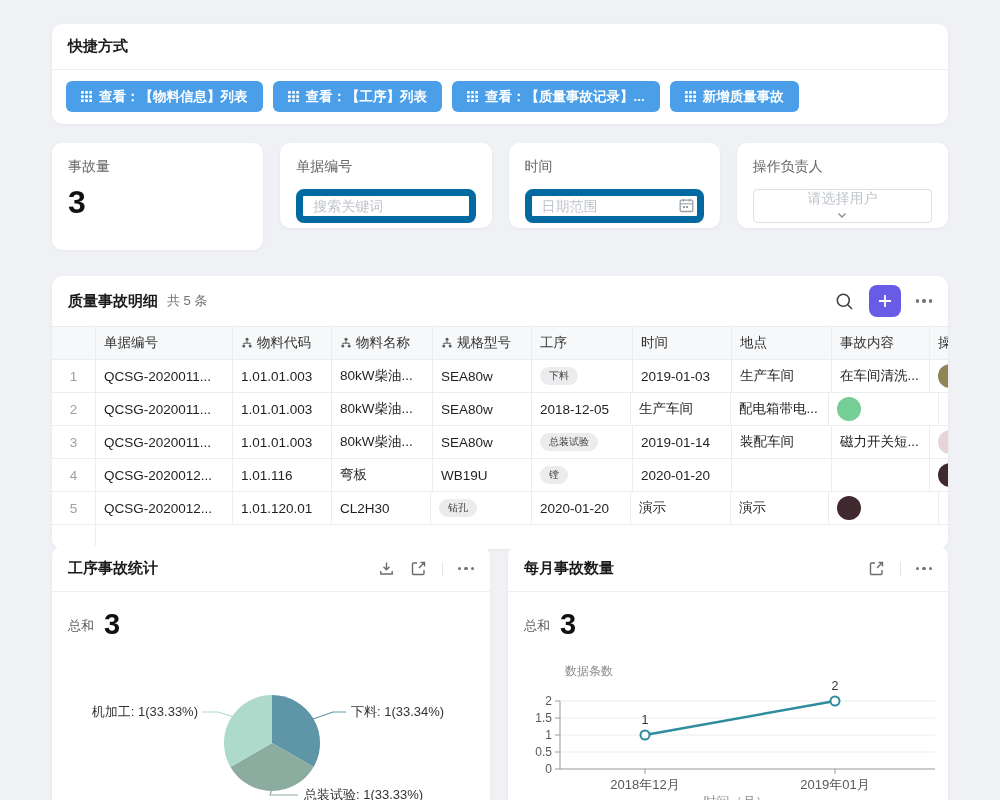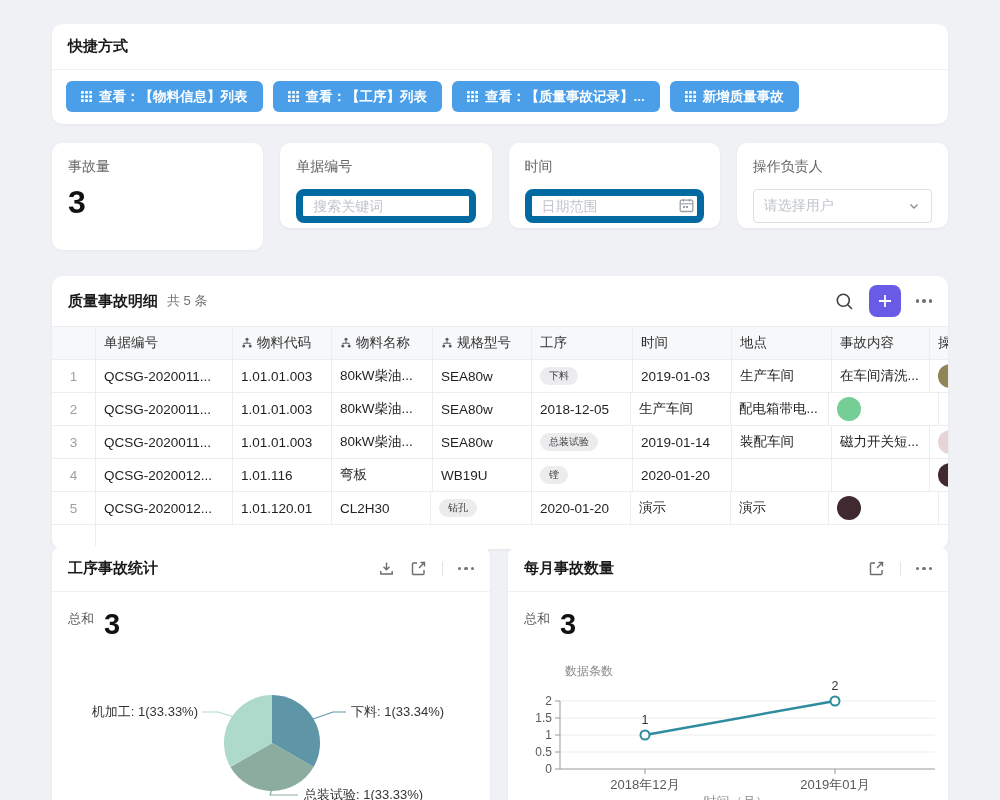--- a/index.html
+++ b/index.html
@@ -22,21 +22,21 @@
   .fcard { background:#fff; border-radius:10px; box-shadow:0 1px 3px rgba(30,40,60,.05); padding:15px 16px; }
   .fcard.tall { height:107px; }
   .fcard.short { height:85px; }
   .f-label { font-size:14px; color:#666; }
   .big-num { font-size:32px; font-weight:bold; color:#111; margin-top:10px; line-height:1; }
   .f-input-wrap { position:relative; margin-top:13px; }
   .f-input { width:100%; height:34px; border:7px solid #0369a1; border-radius:8px; padding:0 10px; font-size:14px; color:#b91c1c;
              font-family:inherit; outline:none; background:#fff; }
   .f-input::placeholder { color:#c0c4cc; }
   .f-select { margin-top:13px; height:34px; border:1px solid #dcdfe3; border-radius:4px; padding:0 10px; font-size:14px;
-              color:#c0c4cc; display:flex; align-items:center; justify-content:space-between; cursor:pointer; }
+              color:#c0c4cc; display:flex; align-items:center; justify-content:space-between; cursor:pointer;flex-direction:column; }
   .inp-icon { position:absolute; right:9px; top:8px; width:17px; height:17px; }
 
   
   .tablecard { left:52px; top:276px; width:896px; height:273px; overflow:hidden; }
   .tablecard .hd { height:50px; display:flex; align-items:center; padding:0 16px; }
   .count-text { font-size:13px; color:#737373; margin-left:9px; }
   .hd-right { margin-left:auto; display:flex; align-items:center; gap:15px; }
   .icon-btn { background:none; border:none; cursor:pointer; display:flex; align-items:center; padding:0; }
   .add-btn { width:32px; height:32px; background:#685CE6; border:none; border-radius:8px; color:#fff; cursor:pointer;
              display:flex; align-items:center; justify-content:center; }
@@ -56,21 +56,21 @@
   .avatar { width:24px; height:24px; border-radius:50%; flex:0 0 auto; }
   .empty-row { display:flex; height:21px; background:#fff; }
   .empty-row .sp { width:44px; height:100%; border-right:1px solid #ebedf0; }
   .rel-icon { width:12px; height:12px; flex:0 0 auto; }
 
   
   .chartcard { top:546px; height:270px; }
   .chartcard .hd { height:46px; display:flex; align-items:center; padding:0 16px; border-bottom:1px solid #f0f0f2; }
   .pcard { left:52px; width:438px; }
   .lcard { left:508px; width:440px; }
-  .sum-row { display:flex; align-items:flex-start; gap:10px; padding:18px 16px 0; }
+  .sum-row { display:flex; align-items:flex-end; gap:10px; padding:18px 16px 0; }
   .sum-label { font-size:13px; color:#595959; padding-bottom:4px; }
   .sum-val { font-size:29px; font-weight:bold; color:#111; line-height:1; }
   .chart-svg { display:block; margin-top:8px; }
   .vdiv { width:1px; height:14px; background:#e3e4e8; }
   svg text { font-family:"Liberation Sans","DejaVu Sans",sans-serif; }
 </style>
 </head>
 <body>
 
 <div class="page">

